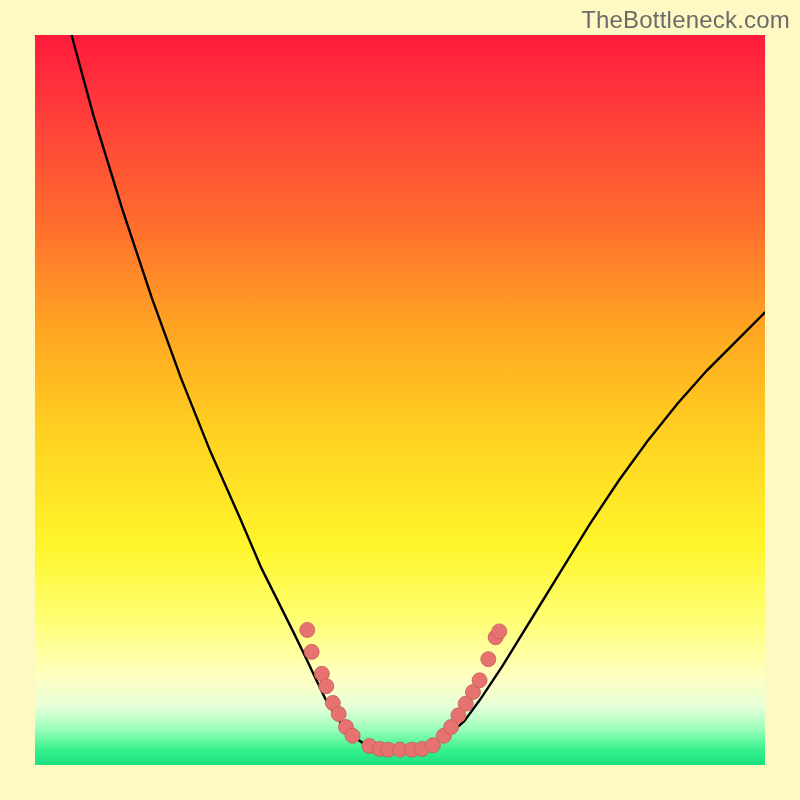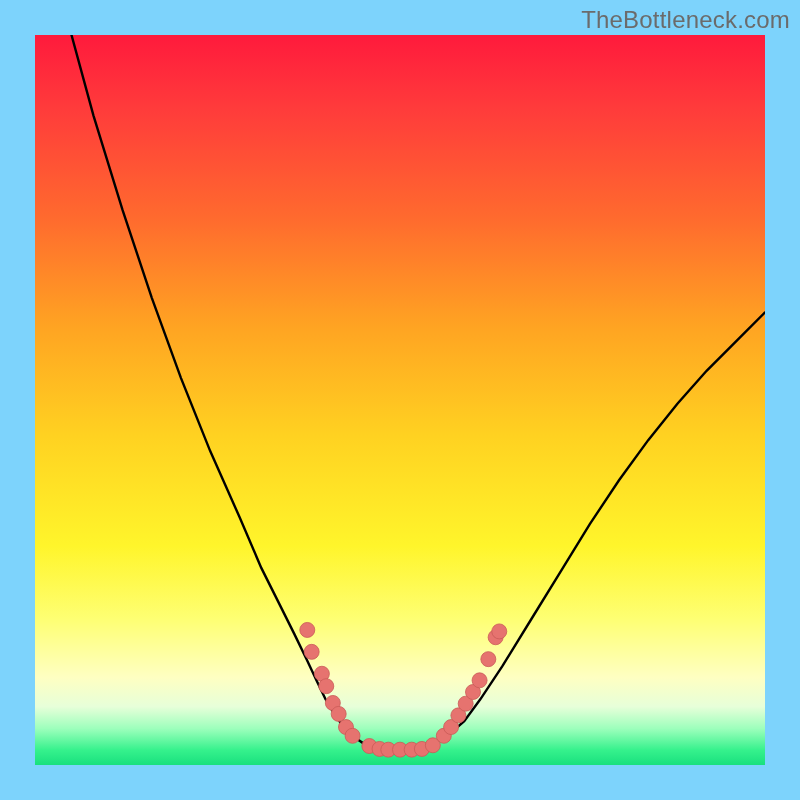--- a/index.html
+++ b/index.html
@@ -8,21 +8,21 @@
     width: 800px;
     height: 800px;
     overflow: hidden;
     background: #000;
     font-family: Arial, Helvetica, sans-serif;
   }
   .frame {
     position: relative;
     width: 800px;
     height: 800px;
-    background: #7dd3fc;
+    background: #fef9c3;
   }
   .plot-area {
     position: absolute;
     left: 35px;
     top: 35px;
     width: 730px;
     height: 730px;
     background: linear-gradient(to bottom,
       #ff1a3c 0%,
       #ff3b3b 10%,

